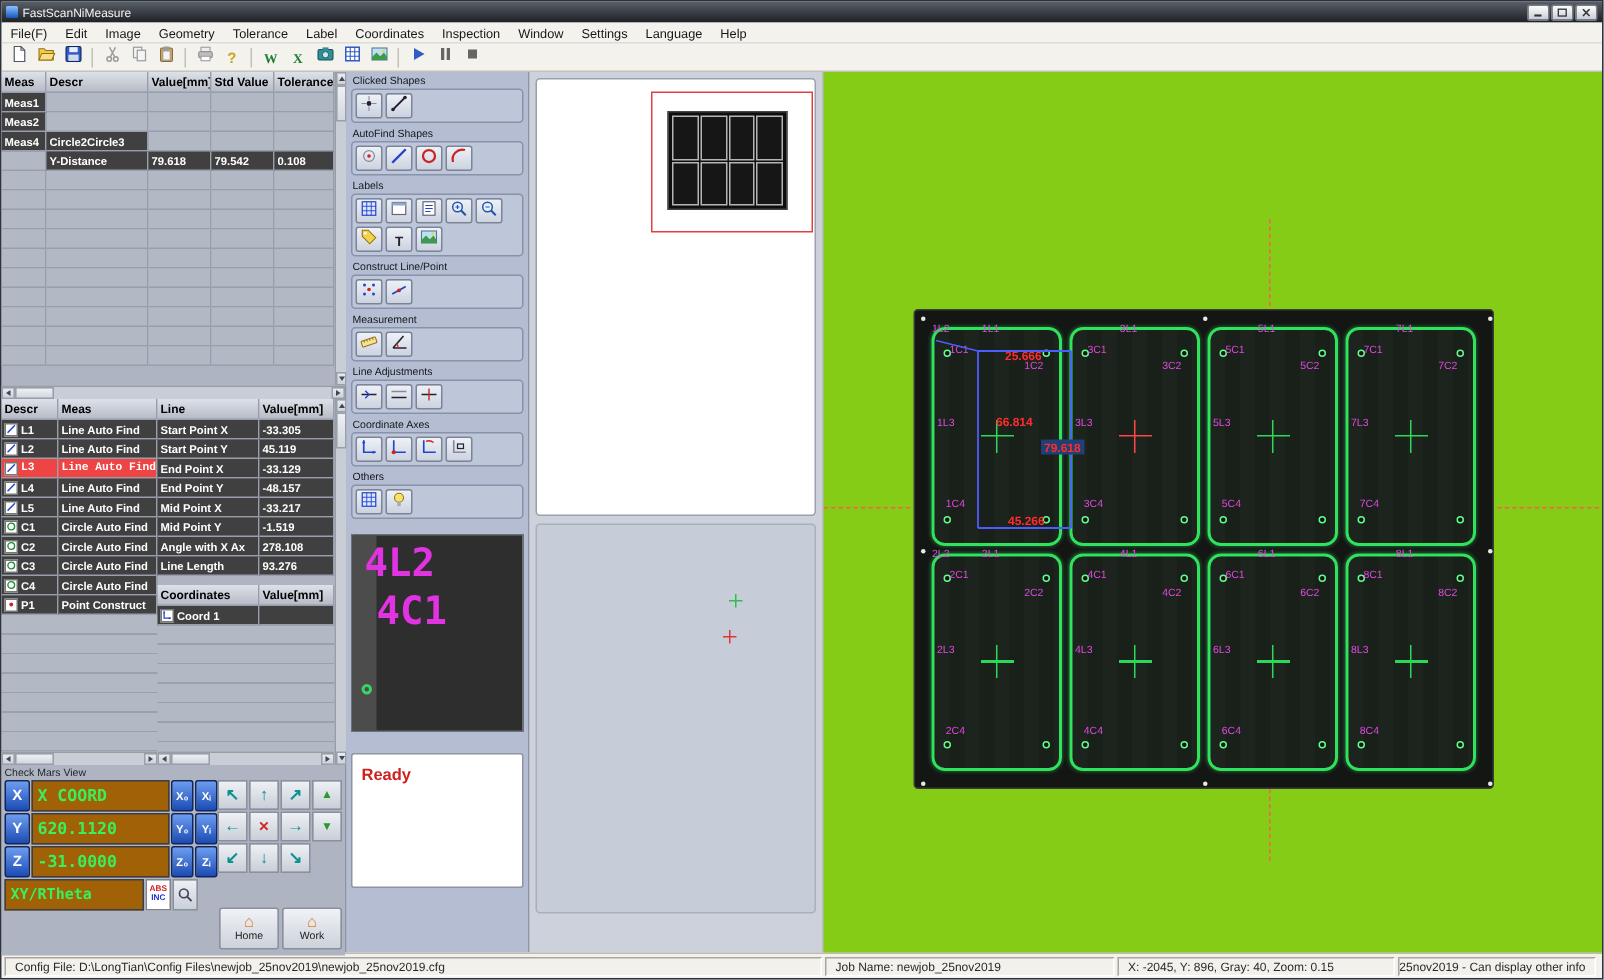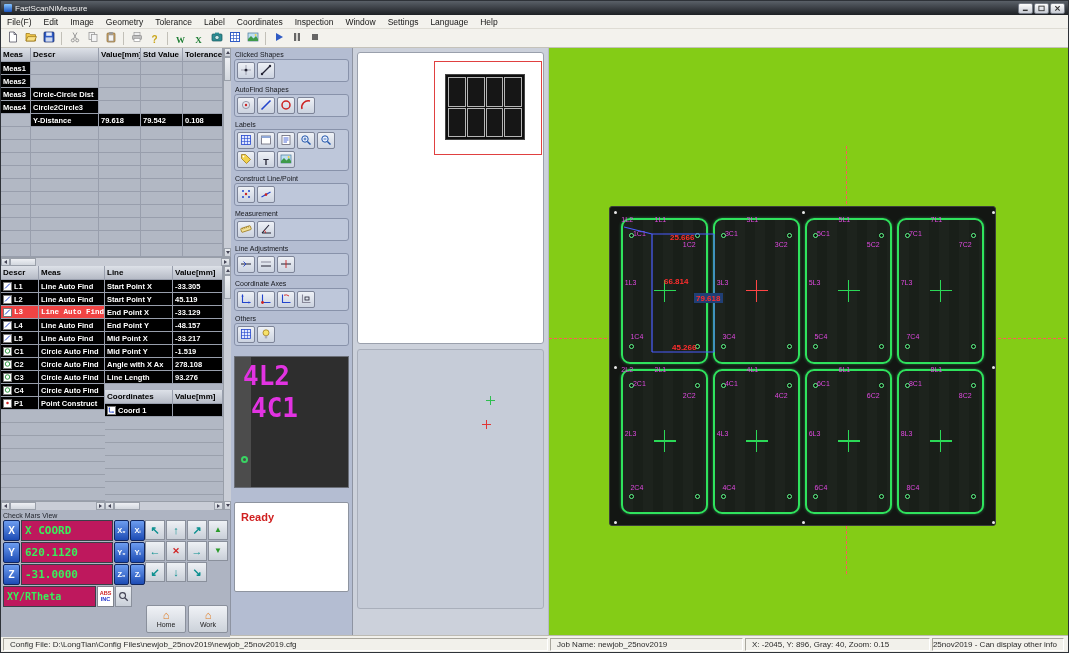--- a/index.html
+++ b/index.html
@@ -26,21 +26,21 @@
 
 .content{flex:1;display:flex;min-height:0;}
 
 
 .left-panel{width:230px;flex:none;background:#aeb4c2;border-right:1px solid #8e94a2;display:flex;flex-direction:column;}
 .tbl{font-size:7.5px;font-weight:bold;color:#fff;}
 .tr{display:flex;height:13px;}
 .tr.hrow{height:14px;}
 .td,.th{border-right:1px solid #989eac;border-bottom:1px solid #989eac;display:flex;align-items:center;padding:0 2px;overflow:hidden;white-space:nowrap;flex:none;}
 .th{background:linear-gradient(#dde1e8,#b6bbc6);color:#000;height:14px;font-size:8px;}
-.td.filled{background:#000000;}
+.td.filled{background:#404040;}
 .td.empty{background:#b2b8c4;color:#222;}
 .tr.selrow .td.filled{background:#ef4444;font-family:Liberation Mono, monospace;}
 .mc0{width:30px;}.mc1{width:68px;}.mc2{width:42px;}.mc3{width:42px;}.mc4{width:40px;}
 .dc0{width:38px;}.dc1{width:66px;}
 .lc0{width:68px;}.lc1{width:50px;}
 .meas-wrap{display:flex;height:209px;flex:none;}
 #meas-table{width:222px;}
 .mid-wrap{height:244px;flex:none;display:flex;}
 .sub-left{width:104px;display:flex;flex-direction:column;}
 .sub-right{width:118px;display:flex;flex-direction:column;}
@@ -61,21 +61,21 @@
 .vs-btn.up::after{content:'';width:0;height:0;border:2.5px solid transparent;border-bottom:3.5px solid #445;margin-bottom:2px;}
 .vs-btn.down::after{content:'';width:0;height:0;border:2.5px solid transparent;border-top:3.5px solid #445;margin-top:2px;}
 .vs-thumb{height:24px;background:linear-gradient(#eef0f4,#d2d7de);border:1px solid #9aa0aa;}
 .vspacer{flex:1;}
 
 
 .dro{height:127px;flex:none;background:#aeb4c2;position:relative;padding:1px 2px;}
 .dro-note{font-size:7px;color:#23262e;height:9px;line-height:9px;}
 .dro-row{display:flex;align-items:center;gap:1px;margin-bottom:1px;width:142px;}
 .axis-btn{width:17px;height:21px;background:linear-gradient(#6d9df0,#1c4bb4);color:#fff;font-weight:bold;font-size:10px;display:flex;align-items:center;justify-content:center;border:1px solid #10265e;border-radius:2px;flex:none;}
-.lcd{width:92px;height:21px;background:#be185d;color:#38f05c;font-family:"DejaVu Sans Mono",monospace;font-weight:bold;font-size:11px;display:flex;align-items:center;padding:8px 3px;border:1px solid #3a3f48;overflow:hidden;white-space:nowrap;flex:none;}
+.lcd{width:92px;height:21px;background:#a16207;color:#38f05c;font-family:"DejaVu Sans Mono",monospace;font-weight:bold;font-size:11px;display:flex;align-items:center;padding:8px 3px;border:1px solid #3a3f48;overflow:hidden;white-space:nowrap;flex:none;}
 .sub-btn{width:15px;height:21px;background:linear-gradient(#6d9df0,#1c4bb4);color:#fff;font-weight:bold;font-size:7.5px;display:flex;align-items:center;justify-content:center;border:1px solid #10265e;border-radius:2px;flex:none;}
 .mode-row{margin-top:1px;}
 .mode-lcd{width:93px;font-size:10px;}
 .absinc{width:17px;height:21px;background:#fff;border:1px solid #7d828c;display:flex;flex-direction:column;align-items:center;justify-content:center;line-height:1;font-weight:bold;font-size:5.5px;}
 .absinc .abs{color:#c22;}
 .absinc .inc{color:#23c;}
 .mag-btn{width:17px;height:21px;background:linear-gradient(#eef1f5,#c9cfd8);border:1px solid #8a909c;display:flex;align-items:center;justify-content:center;}
 .mag-btn svg{width:11px;height:11px;}
 .pad{position:absolute;right:2px;top:10px;display:grid;grid-template-columns:repeat(4,20px);grid-auto-rows:20px;gap:1px;}
 .pad-btn{background:linear-gradient(#eef1f5,#c9cfd8);border:1px solid #8a909c;color:#0d9090;font-size:11px;font-weight:bold;display:flex;align-items:center;justify-content:center;line-height:1;}
@@ -299,27 +299,20 @@
               <div class="td mc4 empty"></div>
             </div>
             <div class="tr">
               <div class="td mc0 filled">Meas2</div>
               <div class="td mc1 empty"></div>
               <div class="td mc2 empty"></div>
               <div class="td mc3 empty"></div>
               <div class="td mc4 empty"></div>
             </div>
             <div class="tr">
-              <div class="td mc0 filled">Meas3</div>
-              <div class="td mc1 filled">Circle-Circle Dist</div>
-              <div class="td mc2 empty"></div>
-              <div class="td mc3 empty"></div>
-              <div class="td mc4 empty"></div>
-            </div>
-            <div class="tr">
               <div class="td mc0 filled">Meas4</div>
               <div class="td mc1 filled">Circle2Circle3</div>
               <div class="td mc2 empty"></div>
               <div class="td mc3 empty"></div>
               <div class="td mc4 empty"></div>
             </div>
             <div class="tr">
               <div class="td mc0 empty"></div>
               <div class="td mc1 filled">Y-Distance</div>
               <div class="td mc2 filled">79.618</div>

